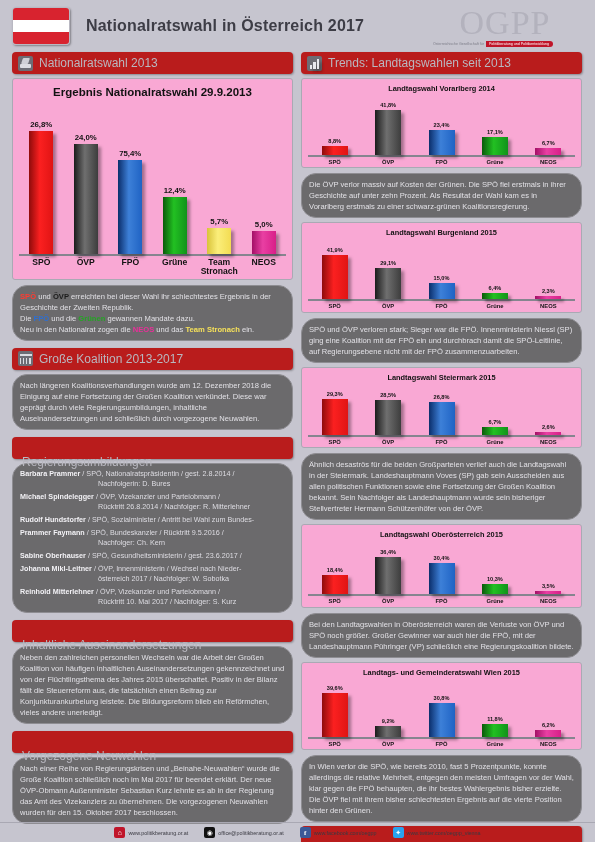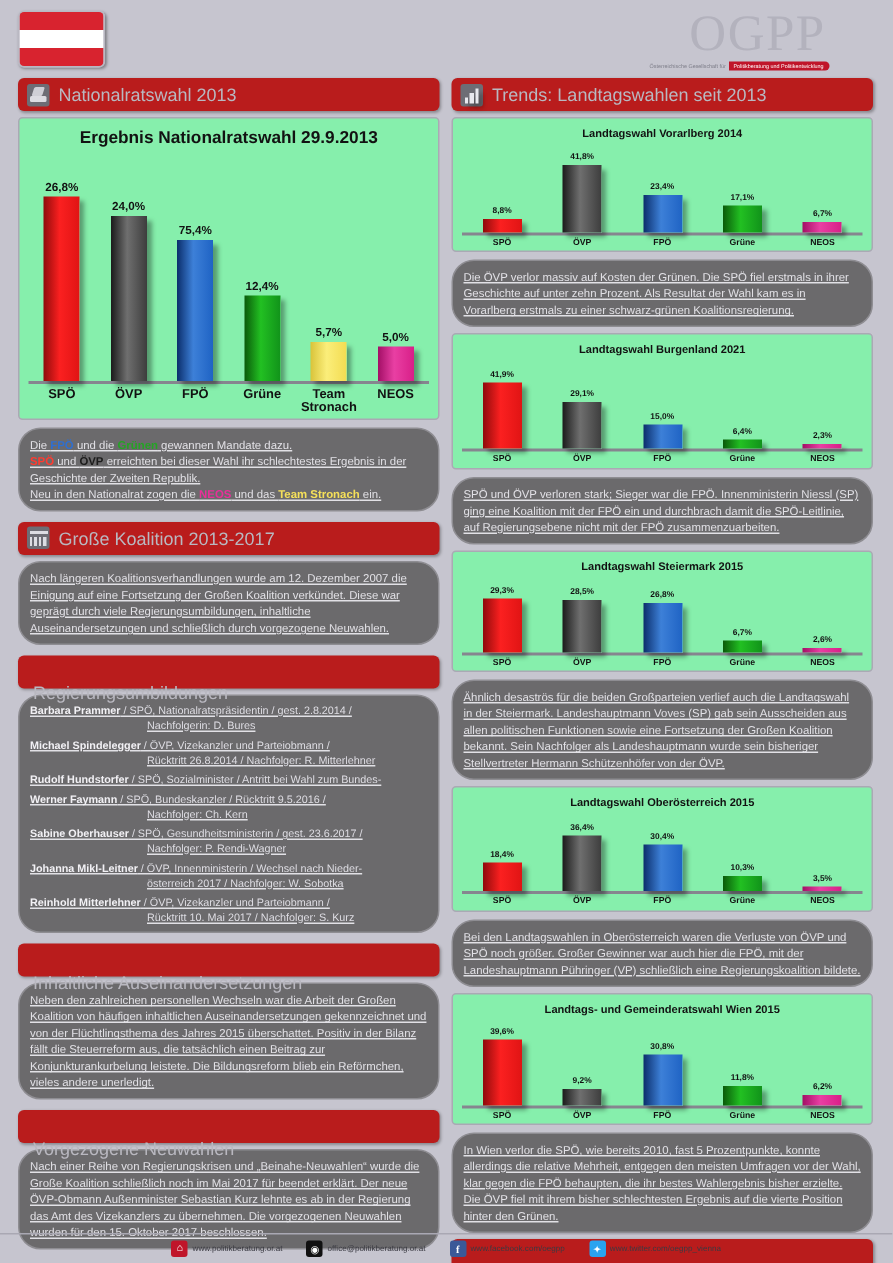--- a/index.html
+++ b/index.html
@@ -74,25 +74,25 @@
   .bicon.bank::after {
     content:""; position:absolute; left:2px; right:2px; bottom:2px; height:6px;
     background:
       linear-gradient(90deg,#dcdce2 0 1.5px,transparent 1.5px 3px,#dcdce2 3px 4.5px,
       transparent 4.5px 6px,#dcdce2 6px 7.5px,transparent 7.5px 9px,#dcdce2 9px 11px);
   }
 
   
   .panel {
     background: #6b6a6c; border: 1px solid #8e8d92; border-radius: 15px;
-    color: #e2e1e6; padding: 5px 7px; font-size: 7.6px; line-height: 1.45; text-decoration: underline;
+    color: #e2e1e6; padding: 5px 7px; font-size: 7.6px; line-height: 1.45;
   }
   .panel p { margin: 0; }
   .chartbox {
-    background: #86efac; border: 1px solid #aaa9b4; border-radius: 3px;
+    background: #f9a8d4; border: 1px solid #aaa9b4; border-radius: 3px;
     padding: 4px 6px 2px; margin-bottom: 5px;
   }
   .chart-title {
     text-align: center; font-weight: bold; color: #121212;
   }
   .big-title { font-size: 11.5px; margin: 3px 0 6px; }
   .small-title { font-size: 7.4px; margin: 1px 0 2px; }
 
   
   .chart { position: relative; }
@@ -160,20 +160,21 @@
 <body>
 
 <div class="page">
 
   <div class="header">
     <div class="flag">
       <div class="s r"></div>
         <div class="s w"></div>
         <div class="s r"></div>
     </div>
+    <div class="header-title">Nationalratswahl in Österreich 2017</div>
     <div class="logo">
       <div class="logo-word">OGPP</div>
       <div class="logo-sub">
         <span class="g">Österreichische Gesellschaft für</span>
         <span class="r">Politikberatung und Politikentwicklung</span>
       </div>
     </div>
   </div>
 
   <div class="cols">
@@ -219,46 +220,46 @@
               <div class="cat">ÖVP</div>
               <div class="cat">FPÖ</div>
               <div class="cat">Grüne</div>
               <div class="cat">Team<br>Stronach</div>
               <div class="cat">NEOS</div>
             </div>
         </div>
       </div>
 
       <div class="panel" id="note-nrw2013">
+          <p><span class="hl hl-spoe">SPÖ</span><span> und </span><span class="hl hl-oevp">ÖVP</span><span> erreichten bei dieser Wahl ihr schlechtestes Ergebnis in der Geschichte der Zweiten Republik.</span></p>
           <p><span>Die </span><span class="hl hl-fpoe">FPÖ</span><span> und die </span><span class="hl hl-gruene">Grünen</span><span> gewannen Mandate dazu.</span></p>
-          <p><span class="hl hl-spoe">SPÖ</span><span> und </span><span class="hl hl-oevp">ÖVP</span><span> erreichten bei dieser Wahl ihr schlechtestes Ergebnis in der Geschichte der Zweiten Republik.</span></p>
           <p><span>Neu in den Nationalrat zogen die </span><span class="hl hl-neos">NEOS</span><span> und das </span><span class="hl hl-stronach">Team Stronach</span><span> ein.</span></p>
         </div>
 
       <div class="gap"></div>
 
       <div class="banner">
         <div class="bicon bank"></div>
         <div class="banner-title">Große Koalition 2013-2017</div>
       </div>
       <div class="panel">
-        <p>Nach längeren Koalitionsverhandlungen wurde am 12. Dezember 2007 die Einigung auf eine Fortsetzung der Großen Koalition verkündet. Diese war geprägt durch viele Regierungsumbildungen, inhaltliche Auseinandersetzungen und schließlich durch vorgezogene Neuwahlen.</p>
+        <p>Nach längeren Koalitionsverhandlungen wurde am 12. Dezember 2018 die Einigung auf eine Fortsetzung der Großen Koalition verkündet. Diese war geprägt durch viele Regierungsumbildungen, inhaltliche Auseinandersetzungen und schließlich durch vorgezogene Neuwahlen.</p>
       </div>
 
       <div class="gap"></div>
 
       <div class="banner plain">
         <div class="banner-title">Regierungsumbildungen</div>
       </div>
       <div class="panel reshuffle" id="reshuffle-list">
           <div class="entry"><span class="nm">Barbara Prammer</span><span class="rest"> / SPÖ, Nationalratspräsidentin / gest. 2.8.2014 /</span><span class="rest ind">Nachfolgerin: D. Bures</span></div>
           <div class="entry"><span class="nm">Michael Spindelegger</span><span class="rest"> / ÖVP, Vizekanzler und Parteiobmann /</span><span class="rest ind">Rücktritt 26.8.2014 / Nachfolger: R. Mitterlehner</span></div>
           <div class="entry"><span class="nm">Rudolf Hundstorfer</span><span class="rest"> / SPÖ, Sozialminister / Antritt bei Wahl zum Bundes-</span></div>
-          <div class="entry"><span class="nm">Werner Faymann</span><span class="rest"> / SPÖ, Bundeskanzler / Rücktritt 9.5.2016 /</span><span class="rest ind">Nachfolger: Ch. Kern</span></div>
-          <div class="entry"><span class="nm">Sabine Oberhauser</span><span class="rest"> / SPÖ, Gesundheitsministerin / gest. 23.6.2017 /</span><span class="rest ind">Nachfolger: P. Rendi-Wagner</span></div>
+          <div class="entry"><span class="nm">Prammer Faymann</span><span class="rest"> / SPÖ, Bundeskanzler / Rücktritt 9.5.2016 /</span><span class="rest ind">Nachfolger: Ch. Kern</span></div>
+          <div class="entry"><span class="nm">Sabine Oberhauser</span><span class="rest"> / SPÖ, Gesundheitsministerin / gest. 23.6.2017 /</span></div>
           <div class="entry"><span class="nm">Johanna Mikl-Leitner</span><span class="rest"> / ÖVP, Innenministerin / Wechsel nach Nieder-</span><span class="rest ind">österreich 2017 / Nachfolger: W. Sobotka</span></div>
           <div class="entry"><span class="nm">Reinhold Mitterlehner</span><span class="rest"> / ÖVP, Vizekanzler und Parteiobmann /</span><span class="rest ind">Rücktritt 10. Mai 2017 / Nachfolger: S. Kurz</span></div>
         </div>
 
       <div class="gap"></div>
 
       <div class="banner plain">
         <div class="banner-title">Inhaltliche Auseinandersetzungen</div>
       </div>
       <div class="panel">
@@ -320,21 +321,21 @@
             </div>
         </div>
       </div>
       <div class="panel">
         <p>Die ÖVP verlor massiv auf Kosten der Grünen. Die SPÖ fiel erstmals in ihrer Geschichte auf unter zehn Prozent. Als Resultat der Wahl kam es in Vorarlberg erstmals zu einer schwarz-grünen Koalitionsregierung.</p>
       </div>
 
       <div class="gap-sm"></div>
 
       <div class="chartbox">
-        <div class="chart-title small-title">Landtagswahl Burgenland 2021</div>
+        <div class="chart-title small-title">Landtagswahl Burgenland 2015</div>
         <div class="chart small">
           <div class="plot" id="plot-burgenland2015" style="height:62px;">
               <div class="barcol">
                 <div class="vlabel">41,9%</div>
                 <div class="bar c-spoe" style="height: 44.6933px;"></div>
               </div>
               <div class="barcol">
                 <div class="vlabel">29,1%</div>
                 <div class="bar c-oevp" style="height: 31.04px;"></div>
               </div>

